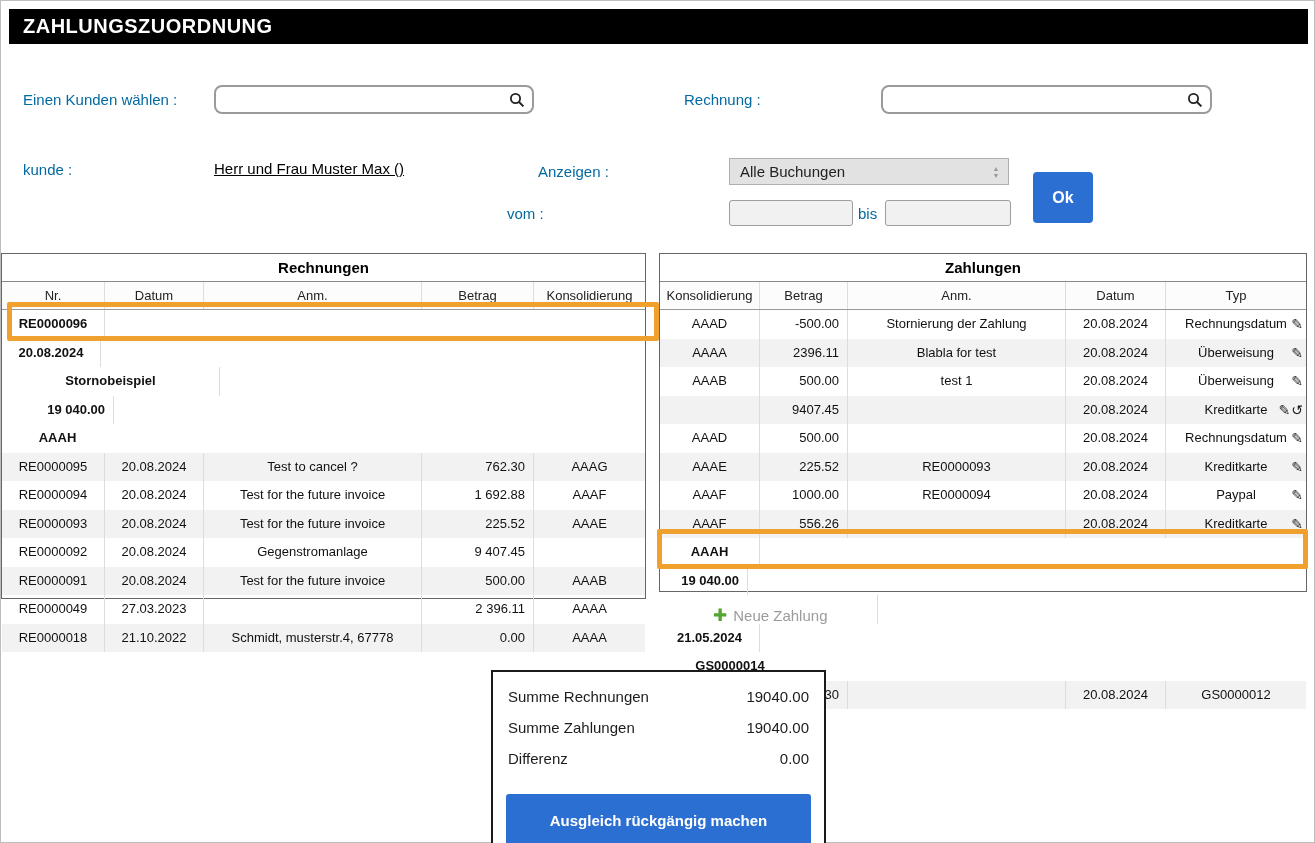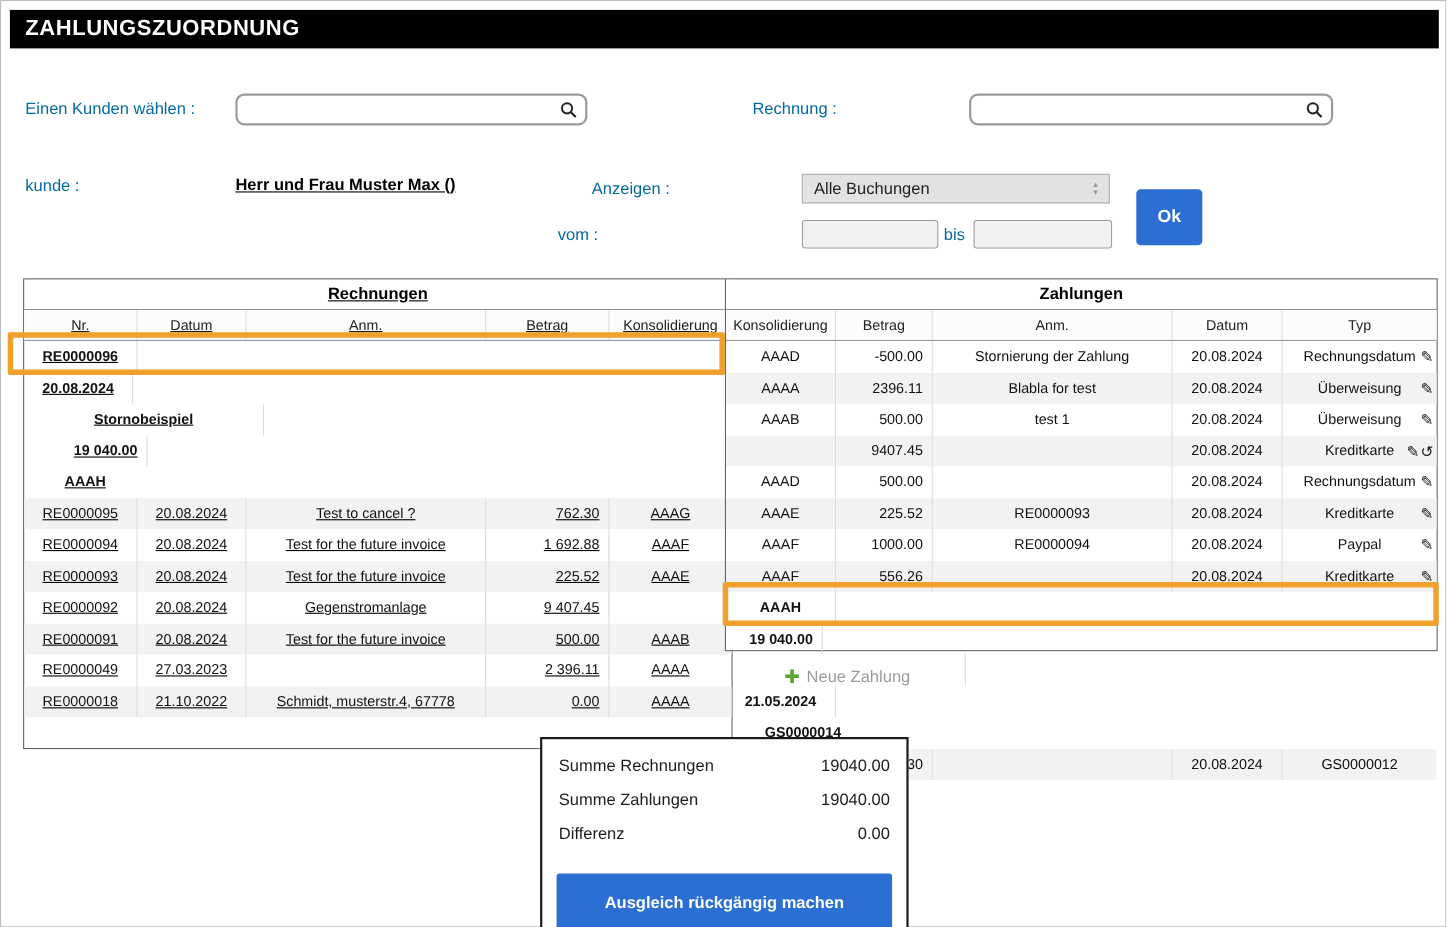--- a/index.html
+++ b/index.html
@@ -16,21 +16,21 @@
   .label{position:absolute;font-size:15px;color:#0369a1;white-space:nowrap;}
   .searchbox{
     position:absolute;height:29px;box-sizing:border-box;border:2px solid #9a9a9a;border-radius:8px;
     background:#fff;display:flex;align-items:center;padding:0 6px 0 8px;
   }
   .searchbox input{
     flex:1;border:none;outline:none;font-size:14px;font-family:inherit;background:transparent;min-width:0;
   }
   .mag{width:18px;height:18px;display:flex;align-items:center;justify-content:center;cursor:pointer;}
   .kunde-link{
-    position:absolute;font-size:15px;font-weight:bold;color:#000;text-decoration:underline;cursor:pointer;white-space:nowrap;
+    position:absolute;font-size:15px;font-weight:normal;color:#000;text-decoration:underline;cursor:pointer;white-space:nowrap;
   }
   .dropdown{
     position:absolute;height:27px;box-sizing:border-box;background:#e2e2e2;border:1px solid #b0b0b0;
     display:flex;align-items:center;padding-left:10px;font-size:15px;color:#222;cursor:pointer;
   }
   .spinner{
     margin-left:auto;margin-right:4px;display:flex;flex-direction:column;align-items:center;justify-content:center;
     color:#9a9a9a;font-size:7px;line-height:7px;width:16px;
   }
   .dateinput{
@@ -112,21 +112,21 @@
         <span>▼</span>
       </span>
   </div>
   <button class="btn-ok">Ok</button>
 
   <div class="label" style="left:506px;top:204px;">vom :</div>
   <input class="dateinput" style="left: 728px; top: 199px;">
   <div class="label" style="left:857px;top:204px;">bis</div>
   <input class="dateinput" style="left: 884px; top: 199px; width: 126px;">
 
-  <div class="table" style="left:20px;top:252px;width:645px;height:428px;text-decoration:underline;">
+  <div class="table" style="left:0;top:252px;width:645px;height:346px;">
     <div class="ttitle">Rechnungen</div>
     <div class="thead">
         <div class="cell i1">Nr.</div>
         <div class="cell i2">Datum</div>
         <div class="cell i3">Anm.</div>
         <div class="cell i4">Betrag</div>
         <div class="cell i5">Konsolidierung</div>
       </div>
     <div>
         <div class="trow boldrow">

